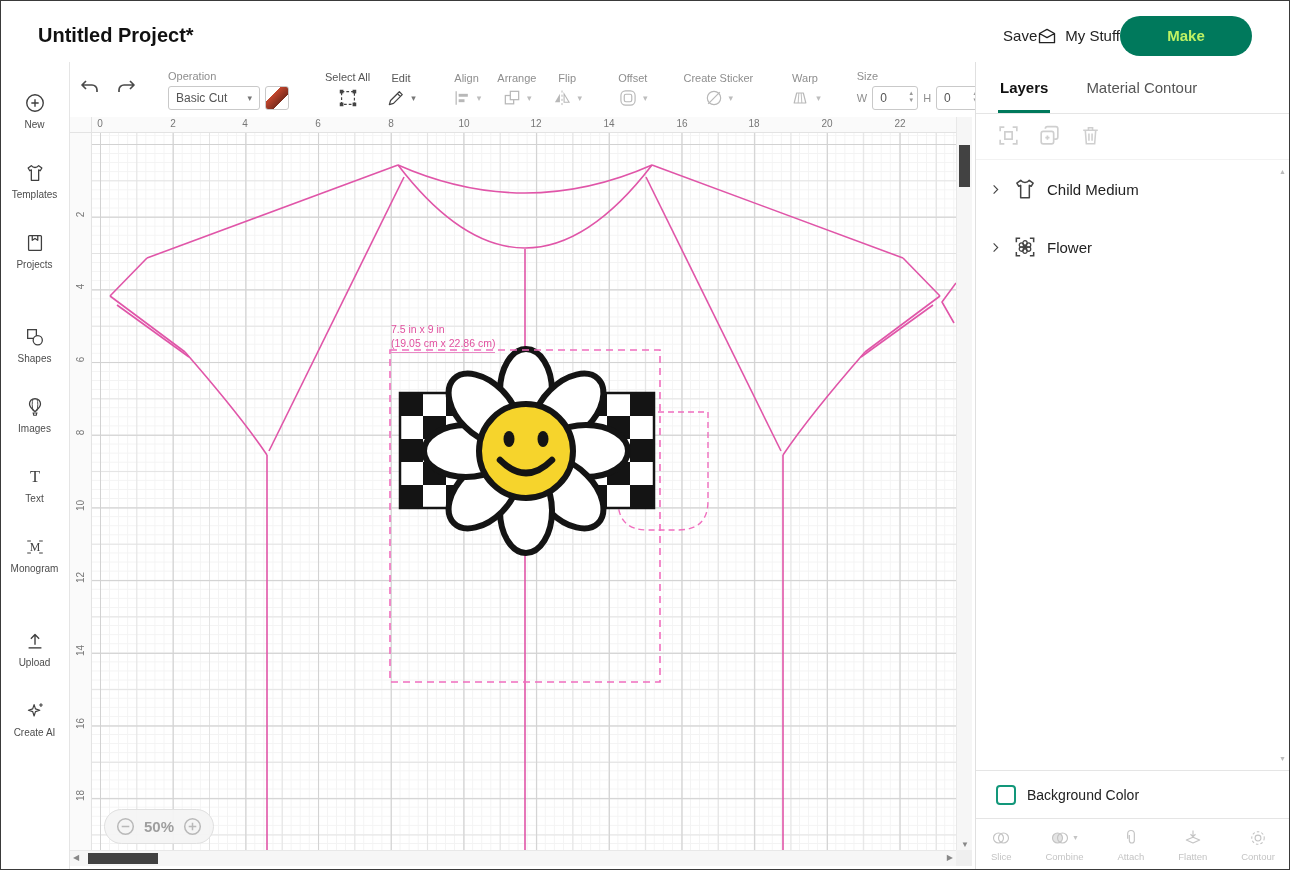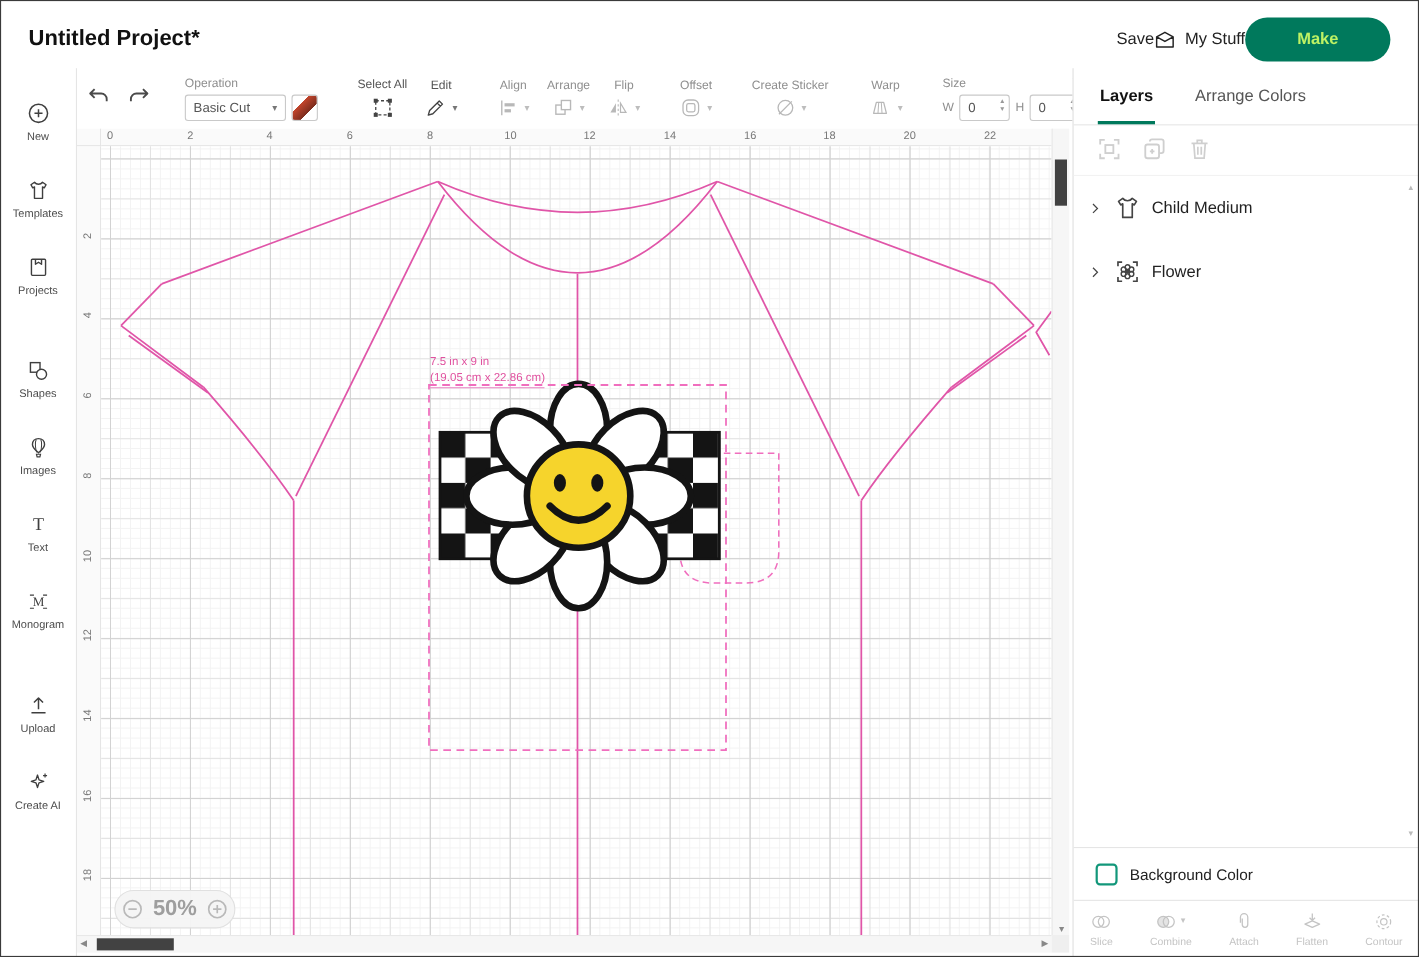--- a/index.html
+++ b/index.html
@@ -2,21 +2,21 @@
 <html><head>
 <meta charset="utf-8">
 <style>
   * { margin:0; padding:0; box-sizing:border-box; }
   html,body { width:1290px; height:870px; font-family:"Liberation Sans", sans-serif; background:#fff; overflow:hidden; }
   .frame { position:absolute; inset:0; border:1px solid #3a3a3a; pointer-events:none; z-index:99; }
 
   
   .topbar { position:absolute; left:0; top:0; width:1290px; height:72px; background:#fff;
             border-bottom:1px solid #e0e0e0; display:flex; align-items:center;
-            justify-content:space-between; padding:0 26px; }
+            justify-content:space-between; padding:0 38px; }
   .title { font-size:20px; font-weight:600; color:#111; }
   .topbar-right { display:flex; align-items:center; }
   .save-btn { background:none; border:none; font-size:15px; color:#222; font-family:inherit; }
   .mystuff { display:flex; align-items:center; gap:8px; font-size:15px; color:#222; }
   .make-btn { width:132px; height:40px; border:none; border-radius:21px; background:#00795C;
               color:#bef264; font-size:15px; font-weight:700; font-family:inherit; }
 
   
   .sidebar { position:absolute; left:0; top:62px; width:70px; height:808px; background:#fff;
              border-right:1px solid #e5e5e5; display:flex; flex-direction:column;
@@ -71,21 +71,21 @@
       linear-gradient(to right,#f3f3f3 1px,transparent 1px),
       linear-gradient(to bottom,#f3f3f3 1px,transparent 1px);
     background-size:72.7px 72.7px,72.7px 72.7px,36.35px 36.35px,36.35px 36.35px,9.09px 9.09px,9.09px 9.09px;
     background-position:8px 11px; }
   .design-svg { position:absolute; left:0; top:0; width:864px; height:717px; }
   .sel-label { position:absolute; left:299px; top:190px; font-size:10.5px; line-height:1.3;
                color:#E0519F; border-bottom:1px solid #E889C5; padding-bottom:2px; }
   .zoom-pill { position:absolute; left:34px; top:692px; width:110px; height:35px; border-radius:18px;
                background:rgba(244,244,244,.95); border:1px solid #e0e0e0; display:flex;
                align-items:center; justify-content:center; gap:9px; }
-  .zoom-val { font-size:20px; font-weight:700; color:#9e9e9e; }
+  .zoom-val { font-size:15px; font-weight:700; color:#9e9e9e; }
   .vscroll { position:absolute; left:886px; top:0; width:16px; height:733px; background:#f6f6f6;
              border-left:1px solid #e8e8e8; }
   .vthumb { position:absolute; left:2px; top:28px; width:11px; height:42px; background:#424242; }
   .varrow { position:absolute; left:0; bottom:1px; width:16px; text-align:center; font-size:8px; color:#888; }
   .hscroll { position:absolute; left:0; top:733px; width:886px; height:16px; background:#f6f6f6;
              border-top:1px solid #e8e8e8; }
   .hthumb { position:absolute; left:18px; top:2px; width:70px; height:11px; background:#424242; }
   .harrow-l { position:absolute; left:3px; top:2px; font-size:8px; color:#888; }
   .harrow-r { position:absolute; right:3px; top:2px; font-size:8px; color:#888; }
   .scroll-corner { position:absolute; left:886px; top:733px; width:16px; height:16px; background:#efefef; }
@@ -464,21 +464,21 @@
     <div class="harrow-l">◀</div>
     <div class="hthumb"></div>
     <div class="harrow-r">▶</div>
   </div>
   <div class="scroll-corner"></div>
 </div>
 
 <aside class="panel">
   <div class="panel-tabs">
     <div class="tab active">Layers</div>
-    <div class="tab">Arrange Colors</div>
+    <div class="tab">Material Contour</div>
   </div>
 
   <div class="panel-actions">
     <button class="pa-btn">
       <svg width="25" height="25" viewBox="0 0 24 24">
           <path d="M4,8 V4 h4 M16,4 h4 v4 M20,16 v4 h-4 M8,20 H4 v-4" fill="none" stroke="#cfcfcf" stroke-width="1.6"></path>
           <rect x="8.5" y="8.5" width="7" height="7" fill="none" stroke="#cfcfcf" stroke-width="1.6"></rect>
         </svg>
     </button>
     <button class="pa-btn">

